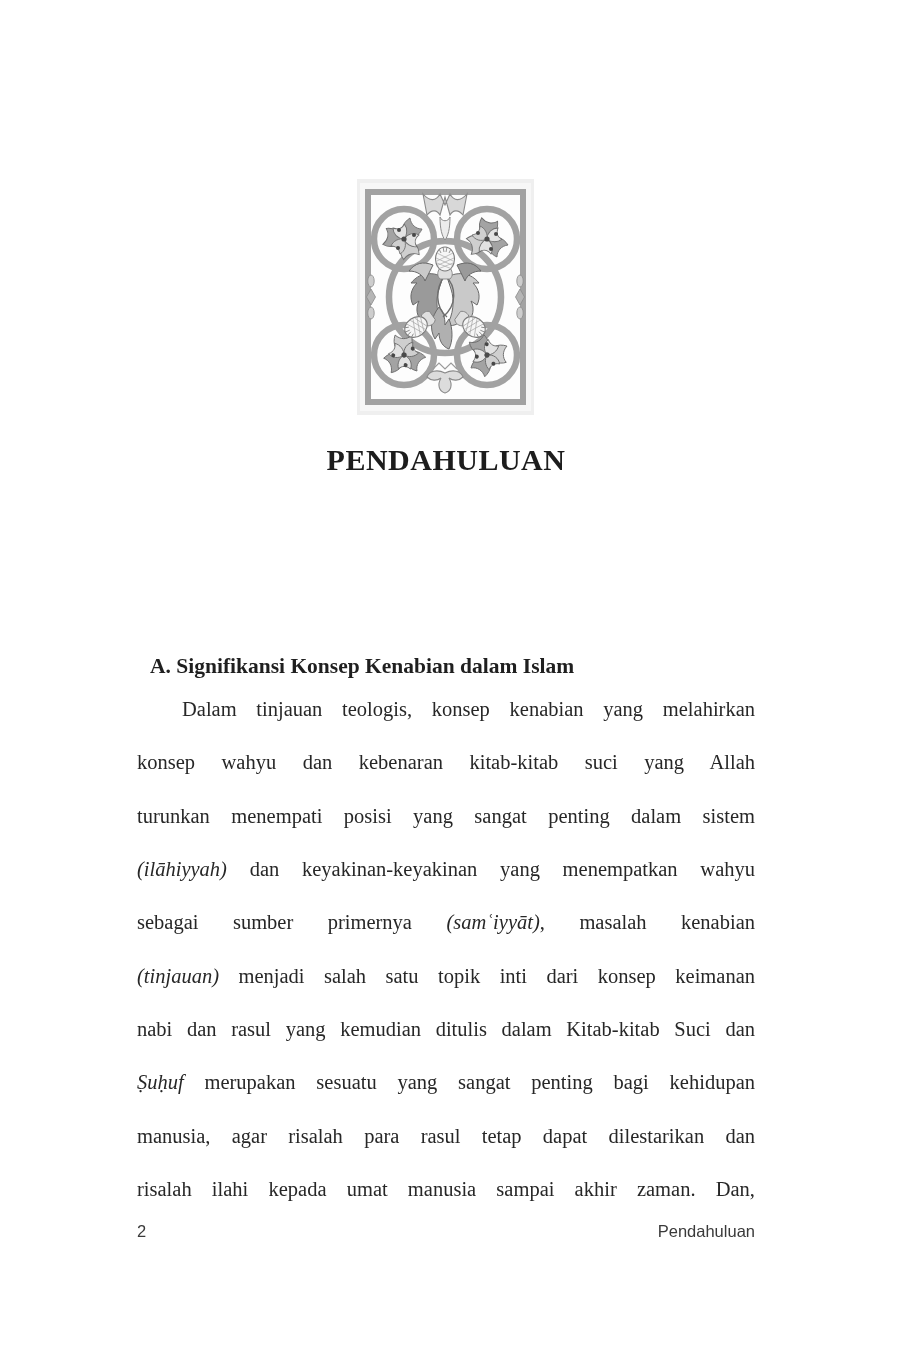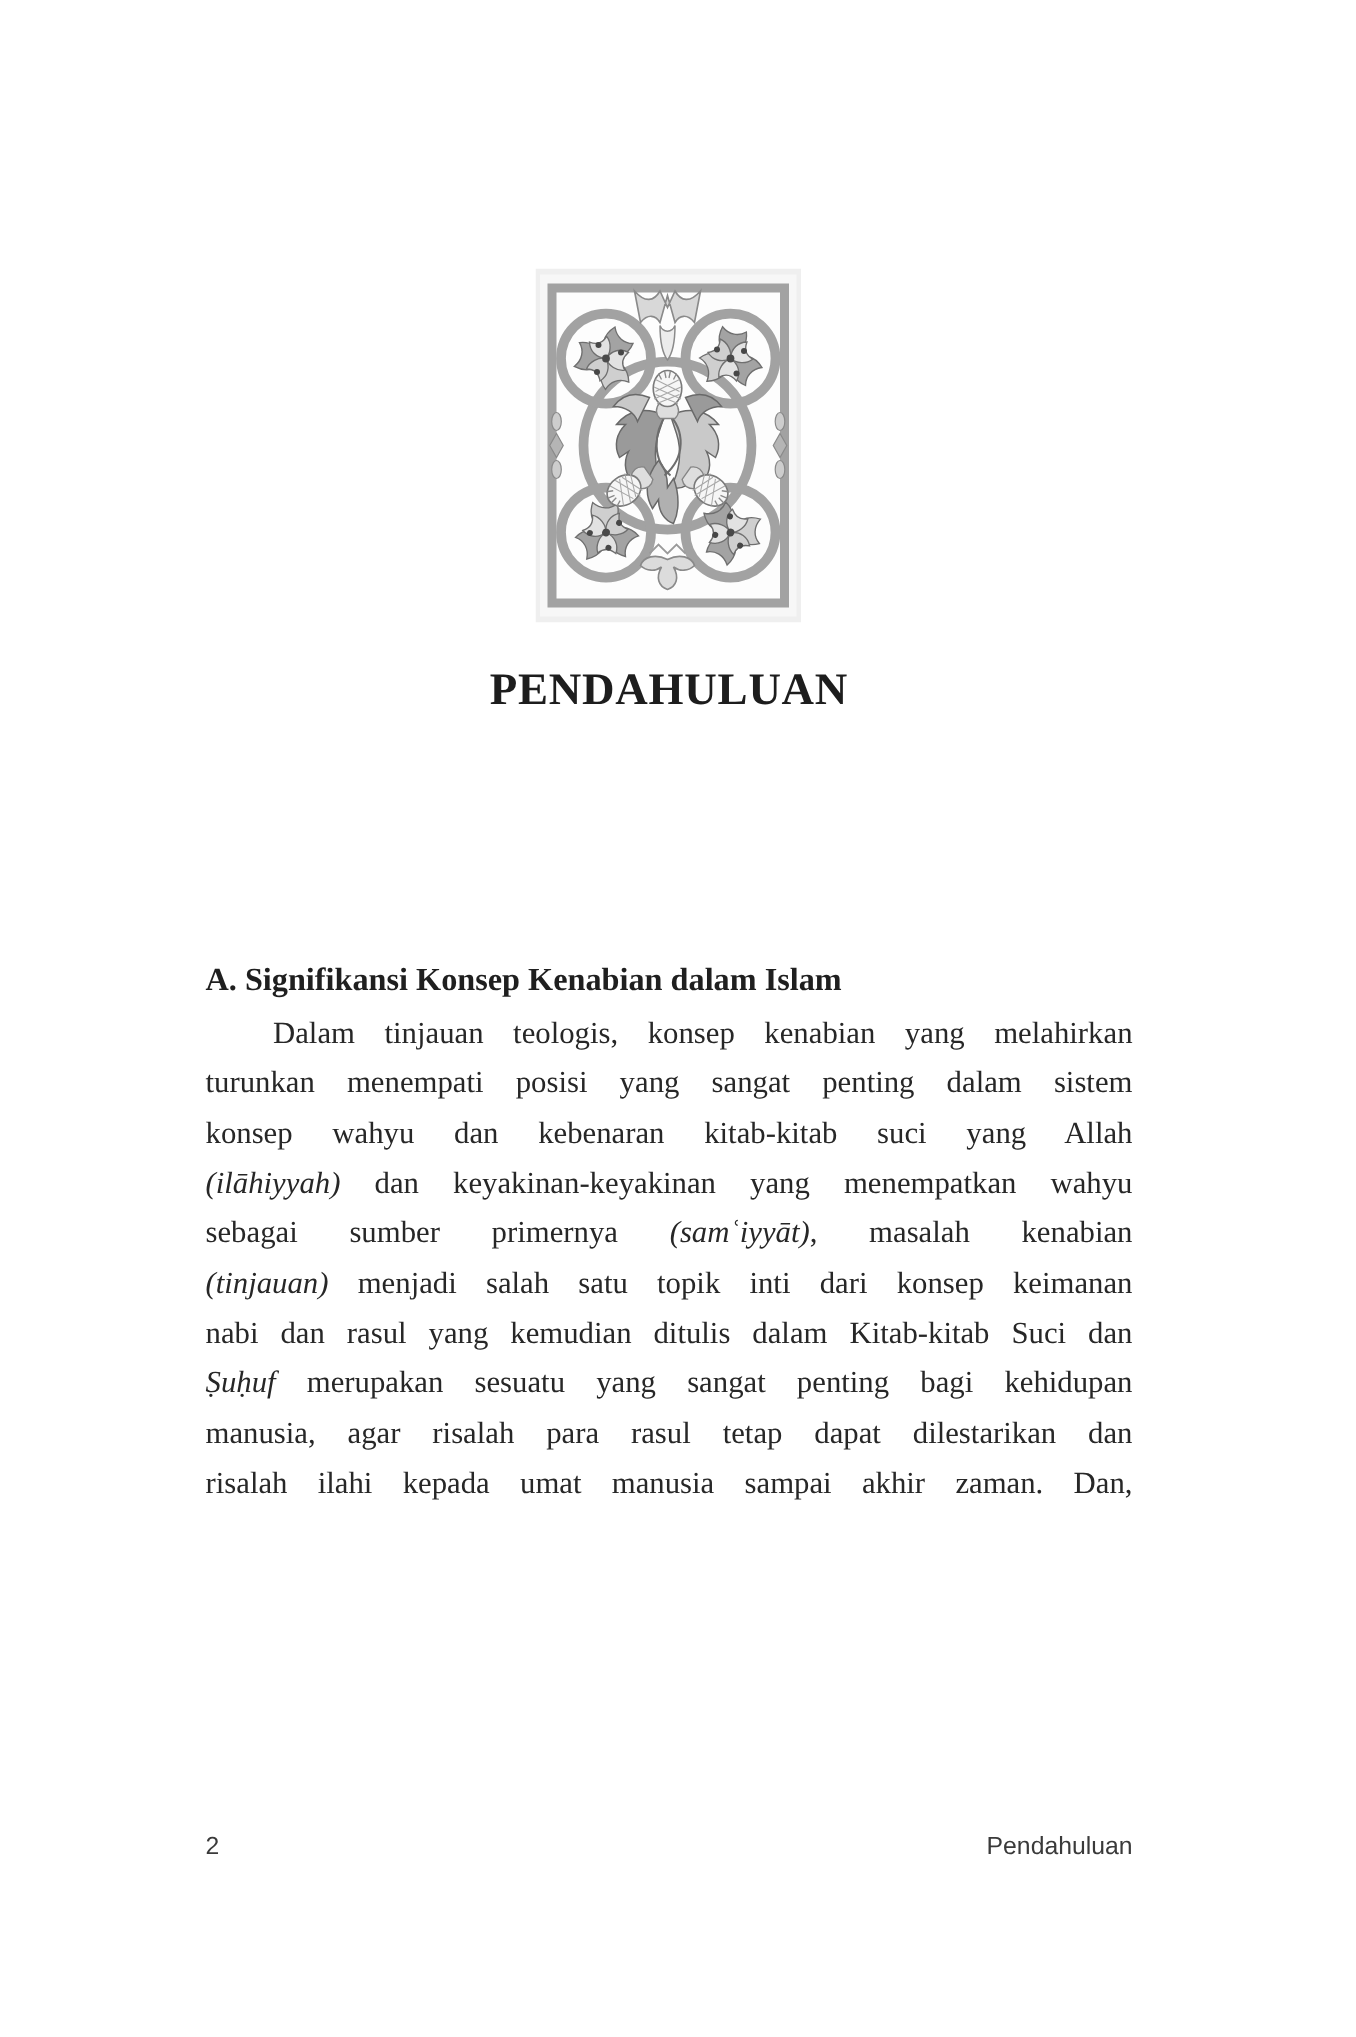--- a/index.html
+++ b/index.html
@@ -30,39 +30,40 @@
     font-weight: bold;
     letter-spacing: 0.5px;
     line-height: 1.1;
     color: #1d1d1d;
   }
   .section-heading {
     position: absolute;
     left: 137px;
     top: 641px;
     width: 618px;
-    margin: 0;
+    margin: 13px;
     font-size: 21.5px;
     font-weight: bold;
     line-height: 1.2;
     color: #1f1f1f;
   }
   .body-text {
     position: absolute;
     left: 137px;
     top: 673px;
     width: 618px;
     font-size: 20.5px;
     line-height: 33.35px;
     color: #272727;
   }
   .body-text .line {
     text-align: justify;
     text-align-last: justify;
     white-space: normal;
+    margin-top: 20px;
   }
   .body-text .line.indent { text-indent: 45px; }
   .body-text i { font-style: italic; }
   .page-footer {
     position: absolute;
     left: 137px;
     top: 1222px;
     width: 618px;
     display: flex;
     justify-content: space-between;
@@ -151,22 +152,22 @@
       <path d="M88,194 C80,190 72,192 70,198 C74,202 80,202 84,199 C80,206 82,212 88,214 C94,212 96,206 92,199 C96,202 102,202 106,198 C104,192 96,190 88,194 Z" fill="#dcdcdc" stroke="#8a8a8a" stroke-width="1.1"></path>
     </svg>
   </div>
 
   <h1 class="chapter-title">PENDAHULUAN</h1>
 
   <h2 class="section-heading">A. Signifikansi Konsep Kenabian dalam Islam</h2>
 
   <div class="body-text">
       <div class="line indent"><span>Dalam tinjauan teologis, konsep kenabian yang melahirkan</span></div>
+      <div class="line"><span>konsep wahyu dan kebenaran kitab-kitab suci yang Allah</span></div>
       <div class="line"><span>turunkan menempati posisi yang sangat penting dalam sistem</span></div>
-      <div class="line"><span>konsep wahyu dan kebenaran kitab-kitab suci yang Allah</span></div>
       <div class="line"><i>(ilāhiyyah)</i><span> dan keyakinan-keyakinan yang menempatkan wahyu</span></div>
       <div class="line"><span>sebagai sumber primernya </span><i>(samʿiyyāt)</i><span>, masalah kenabian</span></div>
       <div class="line"><i>(tinjauan)</i><span> menjadi salah satu topik inti dari konsep keimanan</span></div>
       <div class="line"><span>nabi dan rasul yang kemudian ditulis dalam Kitab-kitab Suci dan</span></div>
       <div class="line"><i>Ṣuḥuf</i><span> merupakan sesuatu yang sangat penting bagi kehidupan</span></div>
       <div class="line"><span>manusia, agar risalah para rasul tetap dapat dilestarikan dan</span></div>
       <div class="line"><span>risalah ilahi kepada umat manusia sampai akhir zaman. Dan,</span></div>
     </div>
 
   <div class="page-footer">

